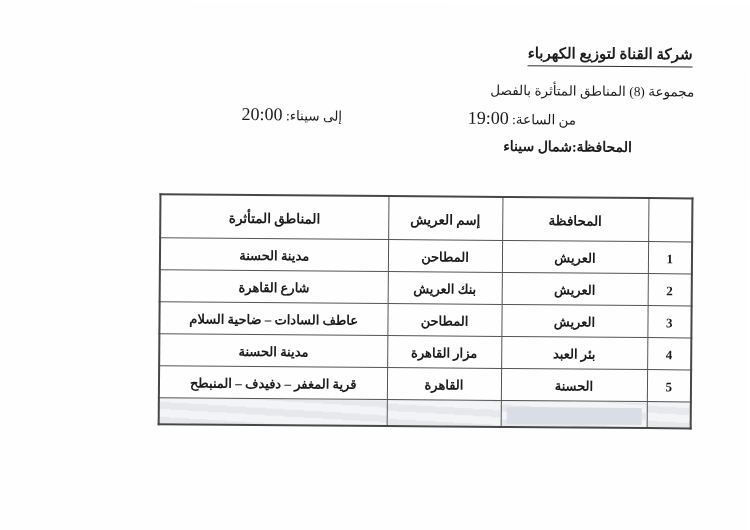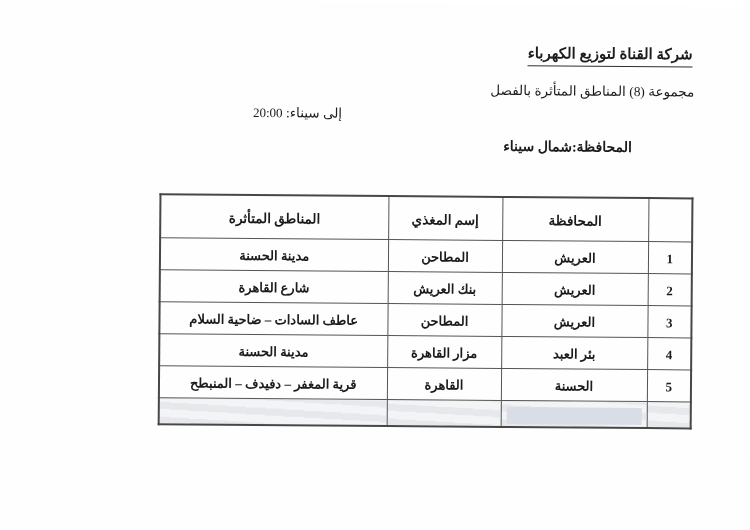--- a/index.html
+++ b/index.html
@@ -30,21 +30,21 @@
     border-bottom: 1.5px solid #2e2e2e;
     padding-bottom: 3px;
     letter-spacing: 0.3px;
   }
   .doc-subtitle {
     top: 78px; right: 55px;
     font-size: 13.5px;
   }
   .from-line { top: 104px; right: 173px; font-size: 13.5px; }
   .to-line   { top: 102px; right: 407px; font-size: 13.5px; }
-  .time-num  { font-size: 13px; font-family: "Liberation Serif", "DejaVu Serif", serif; }
+  .time-num  { font-size: 18px; font-family: "Liberation Serif", "DejaVu Serif", serif; }
   .governorate {
     top: 134px; right: 117px;
     font-size: 14px;
     font-weight: bold;
   }
 
   table.schedule {
     position: absolute;
     top: 192px; left: 161px;
     width: 532px;
@@ -86,40 +86,44 @@
 </style>
 </head>
 <body>
 
 <div id="sheet">
 
   <div class="abs doc-title">شركة القناة لتوزيع الكهرباء</div>
 
   <div class="abs doc-subtitle">مجموعة (8) المناطق المتأثرة بالفصل</div>
 
+  <div class="abs from-line">
+    <span>من الساعة:</span>
+    <span class="time-num">19:00</span>
+  </div>
 
   <div class="abs to-line">
     <span>إلى سيناء:</span>
     <span class="time-num">20:00</span>
   </div>
 
   <div class="abs governorate">المحافظة:شمال سيناء</div>
 
   <table class="schedule">
     <colgroup>
       <col style="width:44px">
       <col style="width:146px">
       <col style="width:114px">
       <col style="width:228px">
     </colgroup>
     <thead>
       <tr>
         <th></th>
         <th>المحافظة</th>
-        <th>إسم المغذي</th>
+        <th>إسم العريش</th>
         <th>المناطق المتأثرة</th>
       </tr>
     </thead>
     <tbody>
         <tr>
           <td class="col-index">1</td>
           <td class="col-city">العريش</td>
           <td class="col-feeder">المطاحن</td>
           <td class="col-areas">مدينة الحسنة</td>
         </tr>

